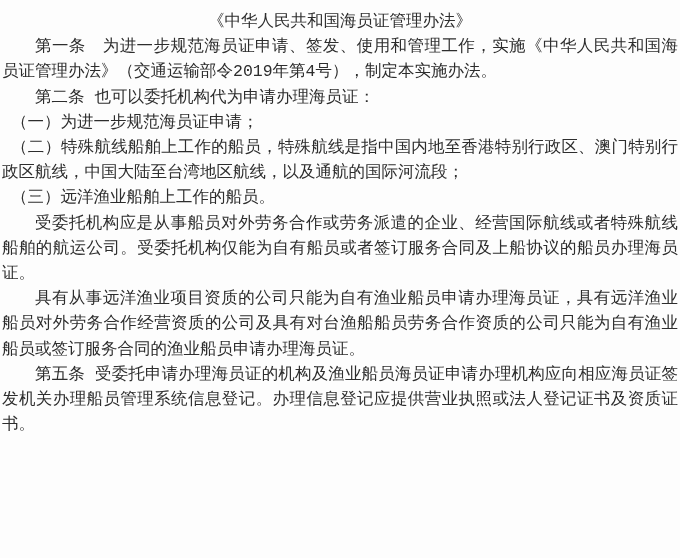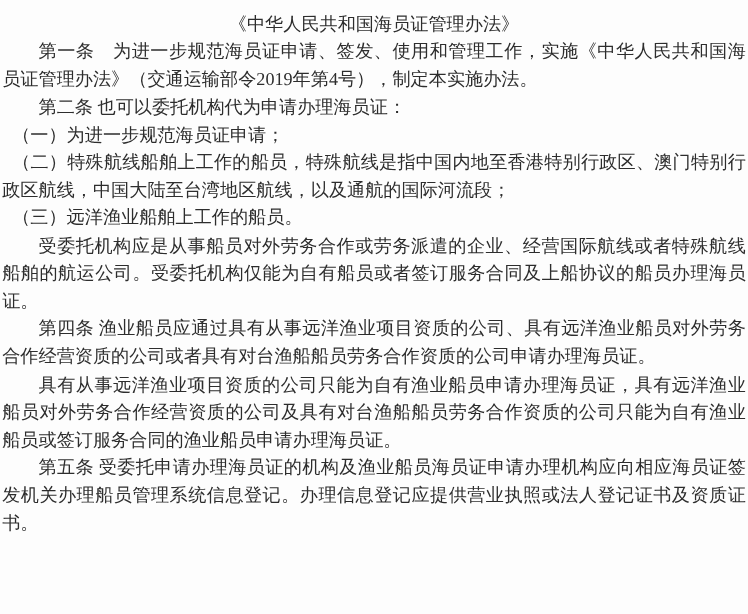--- a/index.html
+++ b/index.html
@@ -14,20 +14,21 @@
   }
   .doc {
     box-sizing: border-box;
     width: 680px;
     height: 396px;
     padding: 9px 2px 0 2px;
     font-size: 16.5px;
     line-height: 25.2px;
     text-align: justify;
     letter-spacing: 0;
+    font-family: Liberation Mono, monospace;
   }
   .doc p {
     margin: 0;
     padding: 0;
   }
   .title-line {
     text-align: center;
   }
   .para-body {
     text-indent: 2em;
@@ -41,17 +42,16 @@
 
 <div class="doc" style="color: rgb(45, 45, 45);">
   <p class="title-line">《中华人民共和国海员证管理办法》</p>
   <div id="paragraphs">
       <p class="para-body">第一条　为进一步规范海员证申请、签发、使用和管理工作，实施《中华人民共和国海员证管理办法》（交通运输部令2019年第4号），制定本实施办法。</p>
       <p class="para-body">第二条 也可以委托机构代为申请办理海员证：</p>
       <p class="para-item">（一）为进一步规范海员证申请；</p>
       <p class="para-item">（二）特殊航线船舶上工作的船员，特殊航线是指中国内地至香港特别行政区、澳门特别行政区航线，中国大陆至台湾地区航线，以及通航的国际河流段；</p>
       <p class="para-item">（三）远洋渔业船舶上工作的船员。</p>
       <p class="para-body">受委托机构应是从事船员对外劳务合作或劳务派遣的企业、经营国际航线或者特殊航线船舶的航运公司。受委托机构仅能为自有船员或者签订服务合同及上船协议的船员办理海员证。</p>
-      <p class="para-body">第四条 渔业船员应通过具有从事远洋渔业项目资质的公司、具有远洋渔业船员对外劳务合作经营资质的公司或者具有对台渔船船员劳务合作资质的公司申请办理海员证。</p>
       <p class="para-body">具有从事远洋渔业项目资质的公司只能为自有渔业船员申请办理海员证，具有远洋渔业船员对外劳务合作经营资质的公司及具有对台渔船船员劳务合作资质的公司只能为自有渔业船员或签订服务合同的渔业船员申请办理海员证。</p>
       <p class="para-body">第五条 受委托申请办理海员证的机构及渔业船员海员证申请办理机构应向相应海员证签发机关办理船员管理系统信息登记。办理信息登记应提供营业执照或法人登记证书及资质证书。</p>
     </div>
 </div>
 
 </body></html>

